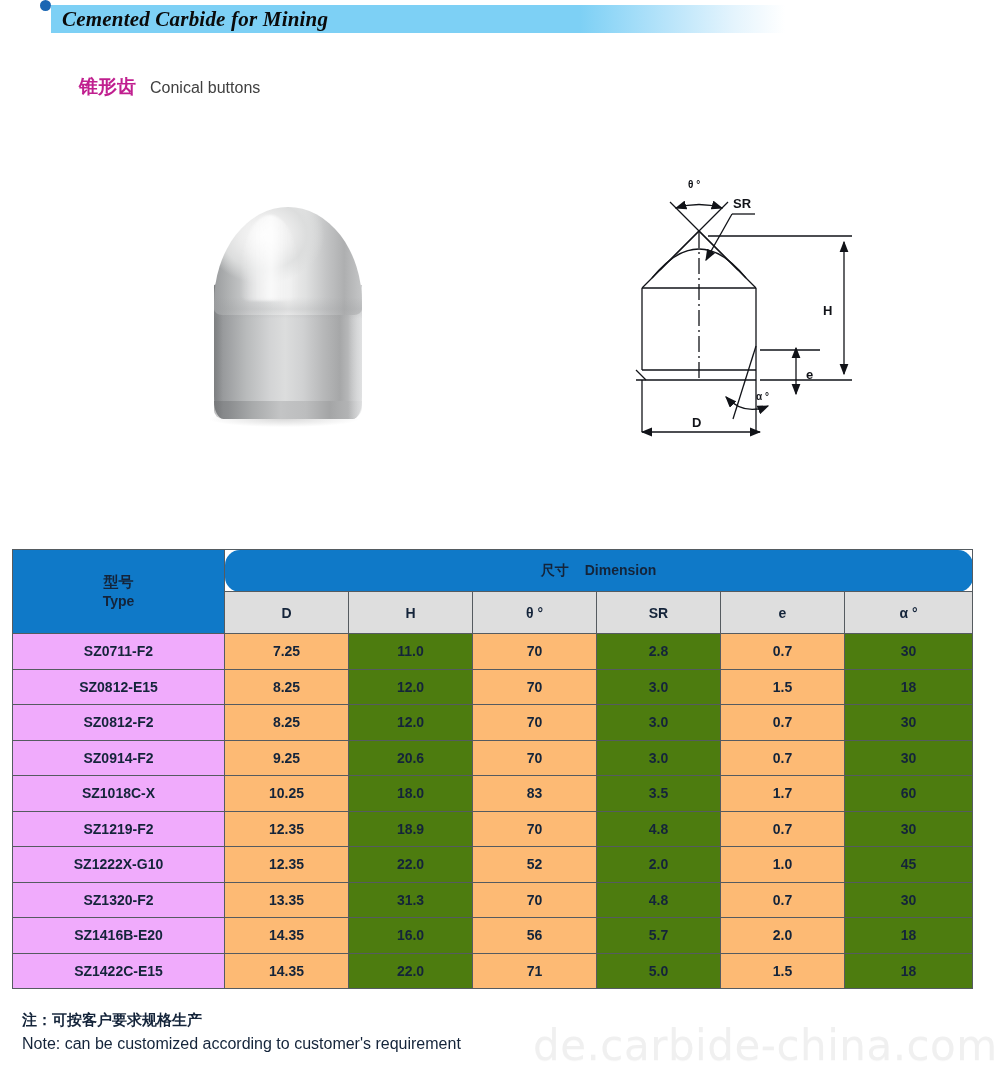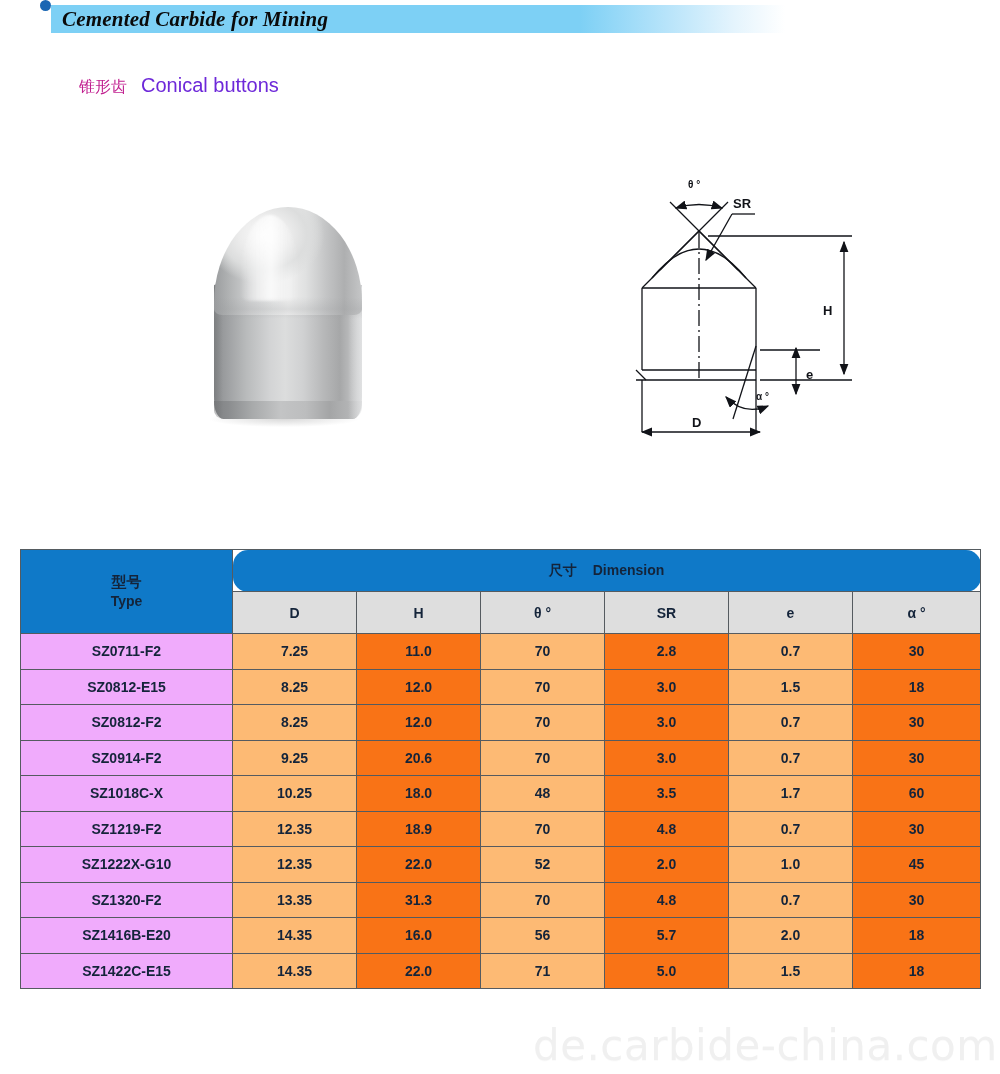--- a/index.html
+++ b/index.html
@@ -37,27 +37,27 @@
     letter-spacing: 0.2px;
     white-space: nowrap;
   }
 
   
   .subtitle {
     position: absolute; left: 79px; top: 74px;
     white-space: nowrap;
   }
   .subtitle .cn {
-    font-size: 16px; font-weight: normal;
+    font-size: 19px; font-weight: bold;
     color: #c01f8f;
     font-family: "DejaVu Sans", sans-serif;
     text-align: right;
   }
   .subtitle .en {
-    font-size: 20px; color: #6d28d9;
+    font-size: 16px; color: #404040;
     margin-left: 14px;
     font-family: "Liberation Sans", sans-serif;
   }
 
   
   .render-wrap {
     position: absolute; left: 196px; top: 205px;
     width: 180px; height: 235px;
   }
   .render-shadow {
@@ -134,21 +134,21 @@
     font-family: "Liberation Sans", sans-serif;
     font-size: 13px; font-weight: bold; fill: #111318;
   }
   .dim-label-sm {
     font-family: "Liberation Sans", sans-serif;
     font-size: 10px; font-weight: bold; fill: #111318;
   }
 
   
   .spec-table {
-    position: absolute; left: 20px; top: 549px;
+    position: absolute; left: 12px; top: 549px;
     width: 960px;
     border-collapse: collapse;
     table-layout: fixed;
   }
   .spec-table th, .spec-table td {
     border: 1px solid #555b60;
     text-align: center;
     font-size: 14px;
     color: #14243a;
     padding: 0;
@@ -186,21 +186,21 @@
     height: 42px;
   }
   .spec-table tbody td { height: 35.5px; font-weight: bold; }
   .col-type {
     background: #f0abfc;
     font-weight: bold;
     font-size: 14.5px;
     color: #14243a;
   }
   .col-odd  { background: #fdba74; }
-  .col-even { background: #f97316; }
+  .col-even { background: #4d7c0f; }
 
   
   .note {
     position: absolute; left: 22px; top: 1010px;
     line-height: 1.45;
     color: #14243a;
   }
   .note .cn {
     display: block;
     font-family: "DejaVu Sans", sans-serif;
@@ -370,21 +370,21 @@
           <td class="col-even">20.6</td>
           <td class="col-odd">70</td>
           <td class="col-even">3.0</td>
           <td class="col-odd">0.7</td>
           <td class="col-even">30</td>
         </tr>
         <tr>
           <td class="col-type">SZ1018C-X</td>
           <td class="col-odd">10.25</td>
           <td class="col-even">18.0</td>
-          <td class="col-odd">48</td>
+          <td class="col-odd">83</td>
           <td class="col-even">3.5</td>
           <td class="col-odd">1.7</td>
           <td class="col-even">60</td>
         </tr>
         <tr>
           <td class="col-type">SZ1219-F2</td>
           <td class="col-odd">12.35</td>
           <td class="col-even">18.9</td>
           <td class="col-odd">70</td>
           <td class="col-even">4.8</td>
@@ -423,16 +423,20 @@
           <td class="col-odd">14.35</td>
           <td class="col-even">22.0</td>
           <td class="col-odd">71</td>
           <td class="col-even">5.0</td>
           <td class="col-odd">1.5</td>
           <td class="col-even">18</td>
         </tr>
       </tbody>
   </table>
 
+  <div class="note">
+    <span class="cn">注：可按客户要求规格生产</span>
+    <span class="en">Note: can be customized according to customer's requirement</span>
+  </div>
 
   <div class="watermark">de.carbide-china.com</div>
 
 </div>
 
 </body></html>

